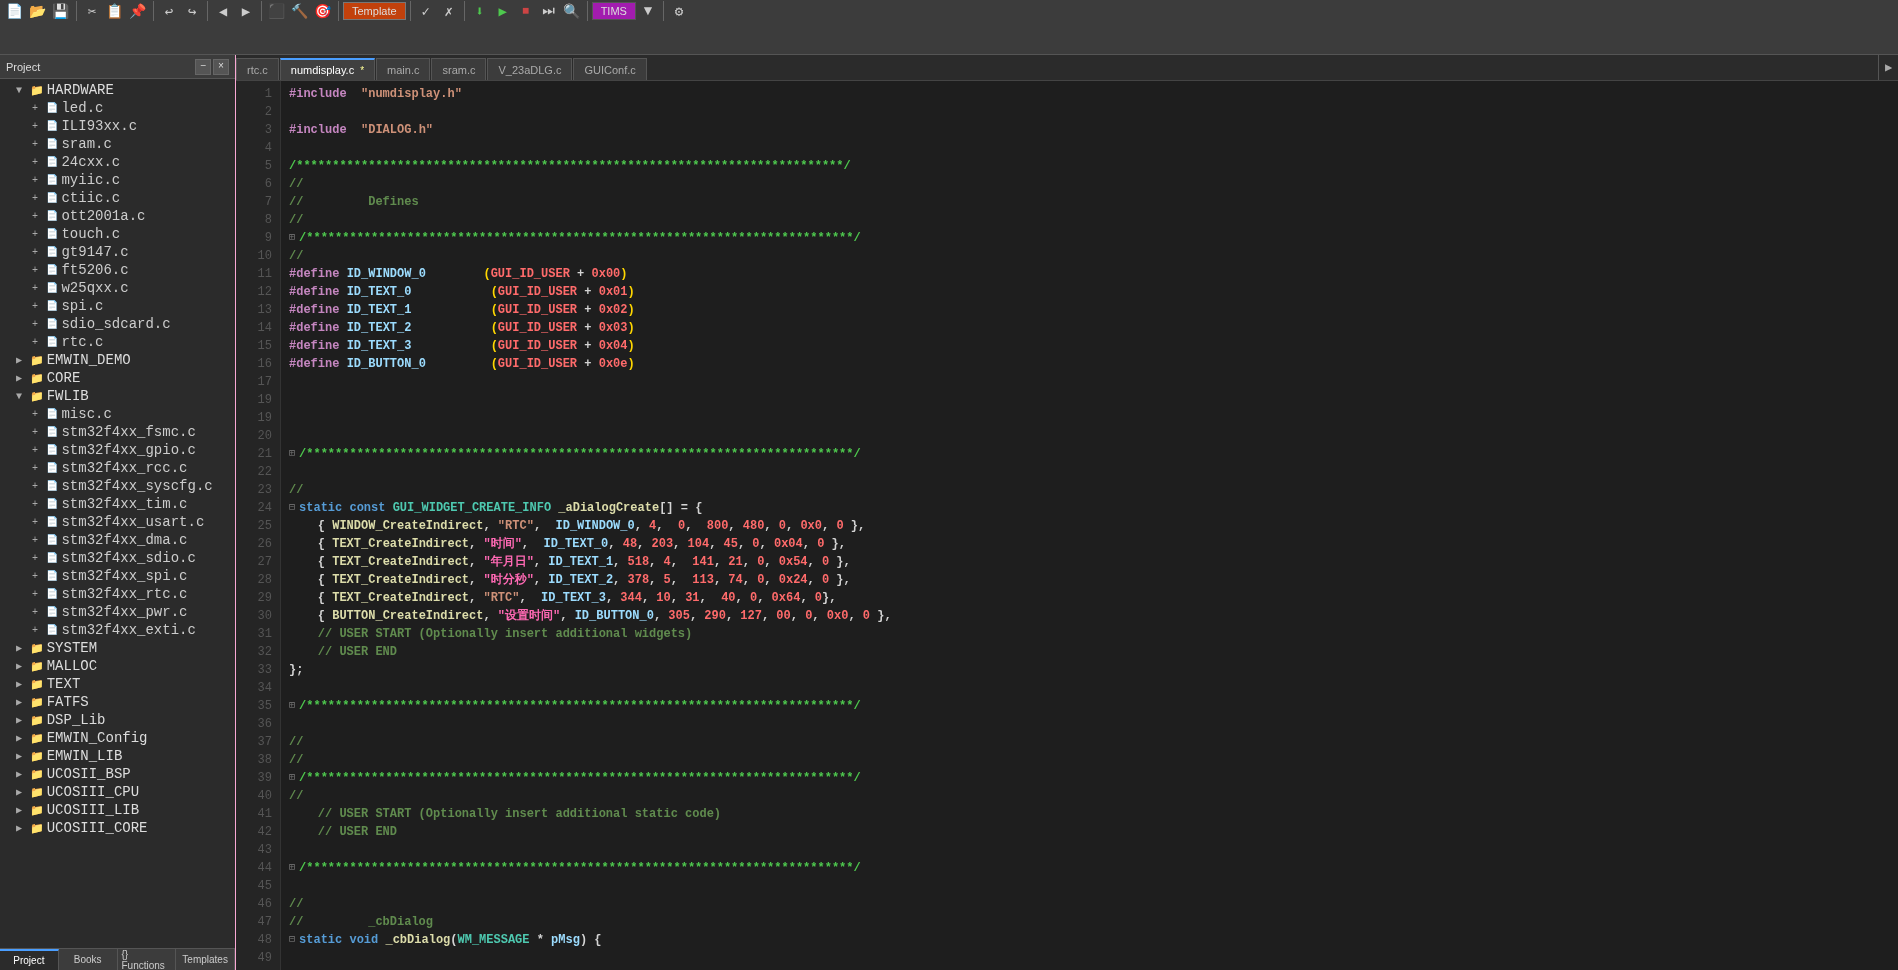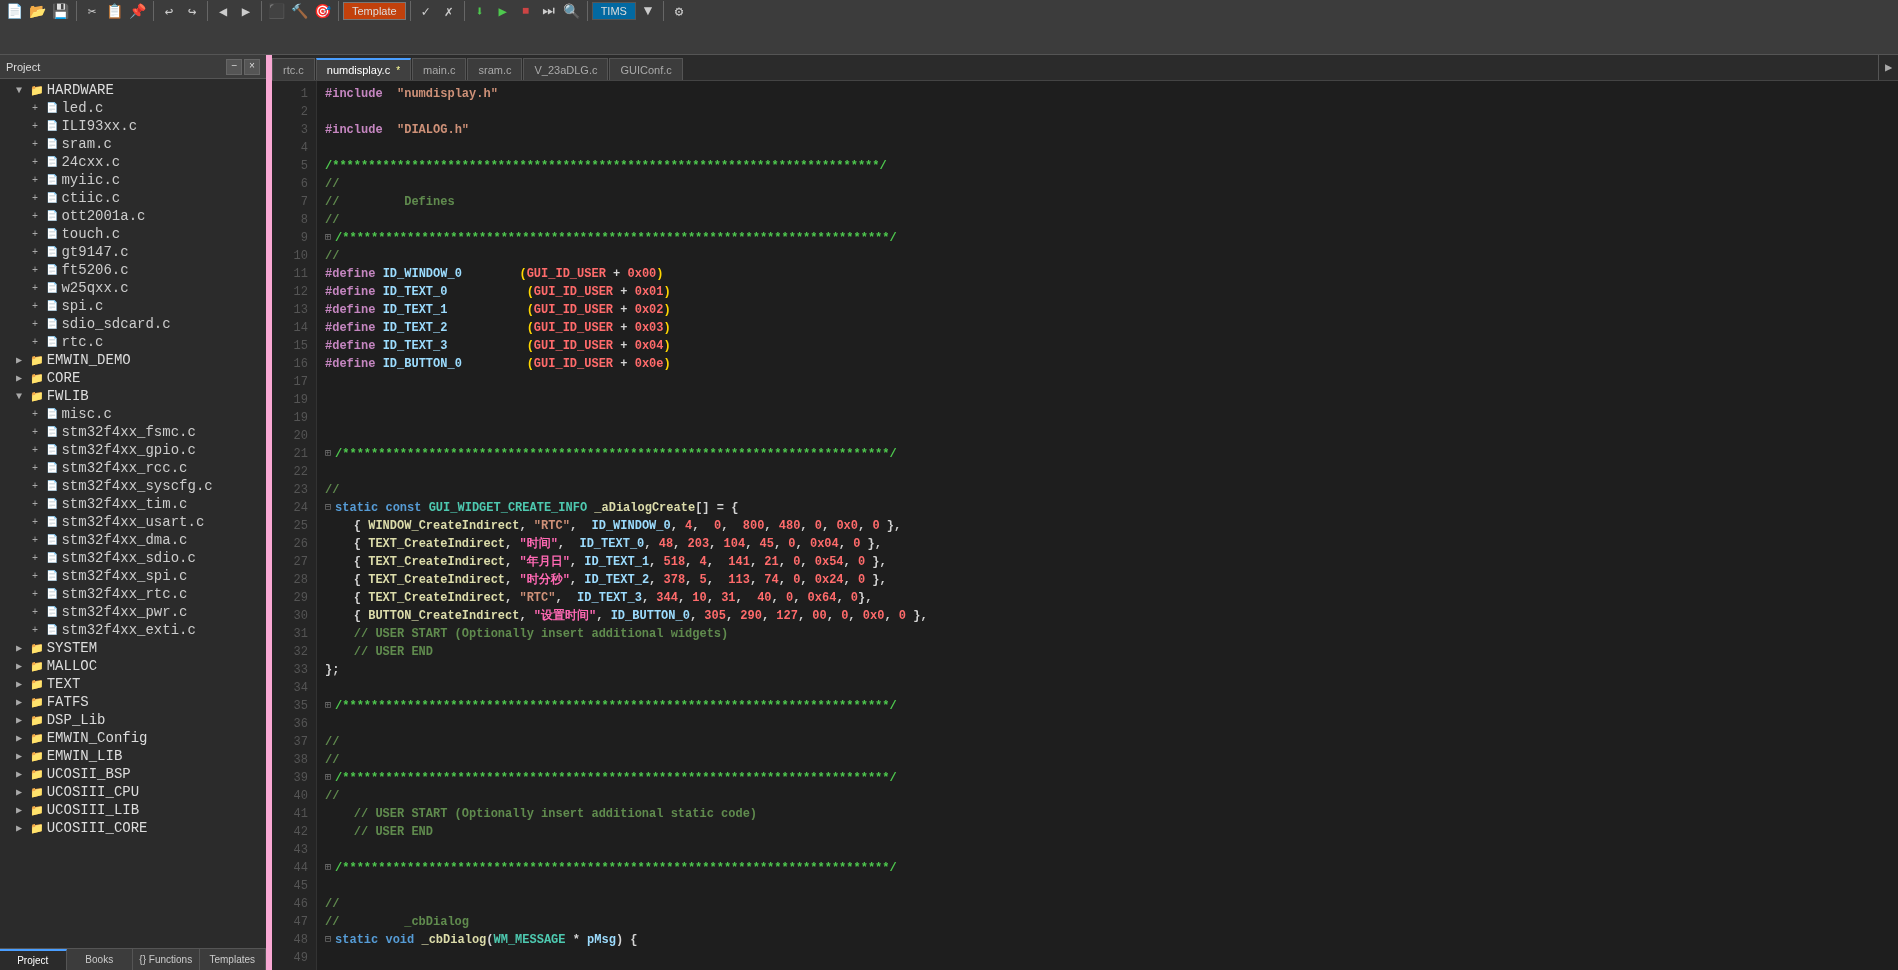--- a/index.html
+++ b/index.html
@@ -8,21 +8,21 @@
     
     #toolbar-area { background: #3c3c3c; border-bottom: 1px solid #555; height: 55px; display: flex; flex-direction: column; }
     #menu-bar { display: flex; align-items: center; height: 22px; background: #3c3c3c; padding: 0 4px; gap: 2px; }
     .tb-icon { width: 22px; height: 22px; display: flex; align-items: center; justify-content: center; color: #ccc; font-size: 14px; cursor: pointer; border: 1px solid transparent; }
     .tb-sep { width: 1px; height: 20px; background: #666; margin: 0 3px; }
 
     
     #main-layout { display: flex; height: calc(970px - 55px); }
 
     
-    #sidebar { width: 272px; background: #2b2b2b; border-right: 6px solid #f9a8d4; display: flex; flex-direction: column; overflow: hidden; }
+    #sidebar { width: 236px; background: #2b2b2b; border-right: 1px solid #f9a8d4; display: flex; flex-direction: column; overflow: hidden; }
     #sidebar-header { background: #3c3c3c; border-bottom: 1px solid #555; padding: 4px 6px; display: flex; align-items: center; justify-content: space-between; height: 24px; }
     #sidebar-header span { color: #ddd; font-size: 11px; font-family: Arial, sans-serif; }
     #sidebar-controls { display: flex; gap: 2px; }
     .sidebar-ctrl { width: 16px; height: 16px; display: flex; align-items: center; justify-content: center; cursor: pointer; border: 1px solid #666; background: #555; color: #ddd; font-size: 10px; }
     #sidebar-tree { flex: 1; overflow-y: auto; overflow-x: hidden; padding: 2px 0; }
     #sidebar-tree::-webkit-scrollbar { width: 10px; }
     #sidebar-tree::-webkit-scrollbar-track { background: #2b2b2b; }
     #sidebar-tree::-webkit-scrollbar-thumb { background: #555; }
     .tree-item { display: flex; align-items: center; padding: 1px 0; cursor: pointer; white-space: nowrap; height: 18px; }
     .tree-indent { display: inline-block; width: 16px; flex-shrink: 0; }
@@ -104,21 +104,21 @@
       <div class="tb-sep"></div>
       <div class="tb-icon">✓</div>
       <div class="tb-icon">✗</div>
       <div class="tb-sep"></div>
       <div class="tb-icon" style="color:#4ec94e">⬇</div>
       <div class="tb-icon" style="color:#4ec94e">▶</div>
       <div class="tb-icon" style="color:#cc4444">⏹</div>
       <div class="tb-icon">⏭</div>
       <div class="tb-icon">🔍</div>
       <div class="tb-sep"></div>
-      <div style="color:#ddd;font-size:11px;padding:2px 8px;background:#0369a1;border:1px solid #555;font-family:Arial,sans-serif;text-align:right;">TIMS</div>
+      <div style="color:#ddd;font-size:11px;padding:2px 8px;background:#a21caf;border:1px solid #555;font-family:Arial,sans-serif;text-align:right;">TIMS</div>
       <div class="tb-icon">▼</div>
       <div class="tb-sep"></div>
       <div class="tb-icon">⚙</div>
     </div>
   </div>
 </div>
 
 <div id="main-layout">
 
   <div id="sidebar">

